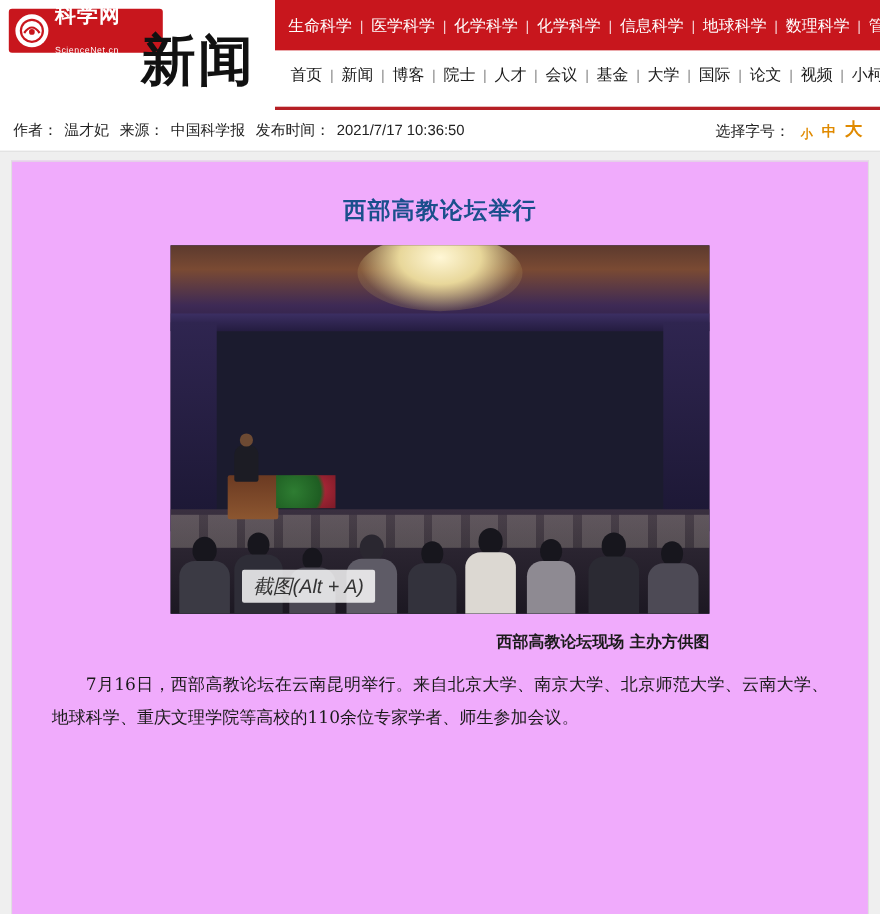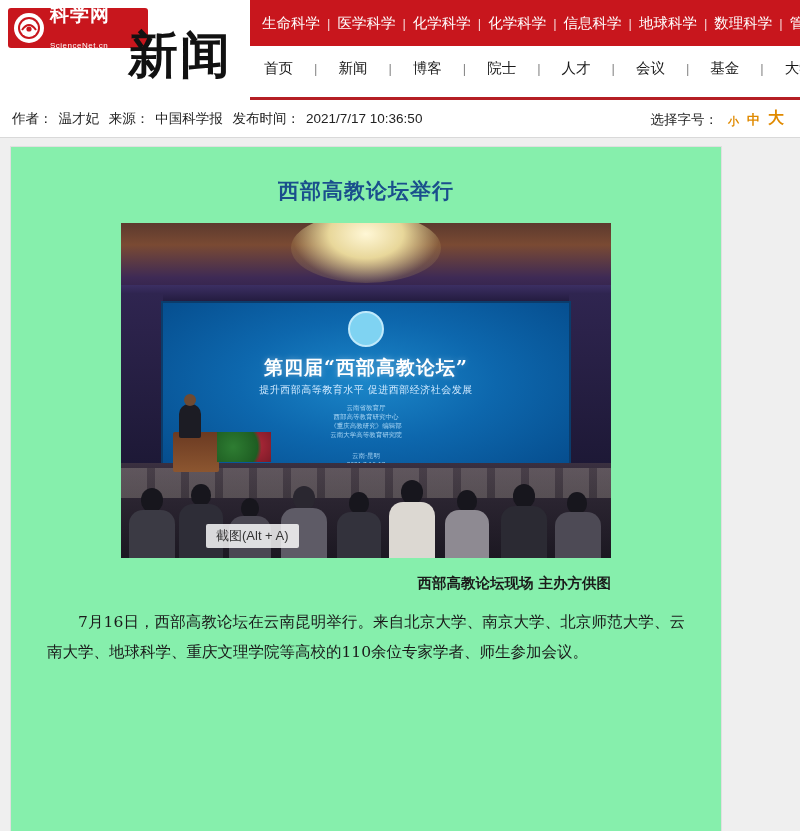--- a/index.html
+++ b/index.html
@@ -96,21 +96,20 @@
   }
   .nav-bottom {
     position: absolute;
     left: 250px; top: 46px;
     width: 550px; height: 44px;
     background: #ffffff;
     display: flex;
     align-items: center;
     padding-left: 14px;
     overflow: hidden;
-    gap: 14px;
   }
   .nav-bottom a {
     color: #1a1a1a;
     font-size: 14.5px;
     text-decoration: none;
     white-space: nowrap;
   }
   .nav-bottom .sep {
     color: #888;
     font-size: 13px;
@@ -154,23 +153,23 @@
   .page-frame {
     width: 800px;
     height: 693px;
     background: #efefef;
     padding: 0;
     position: relative;
   }
   .article {
     position: absolute;
     left: 10px; top: 8px;
-    width: 712px;
+    width: 780px;
     height: 685px;
-    background: #86efac;
+    background: #f0abfc;
     border: 1px solid #e0e0e0;
     border-bottom: none;
     padding: 18px 36px 0 36px;
     overflow: hidden;
   }
   .title {
     text-align: center;
     font-family: "DejaVu Serif", serif;
     font-size: 21px;
     font-weight: bold;
@@ -285,26 +284,27 @@
     position: absolute;
     border-radius: 14px 14px 0 0;
   }
   .ph-chairs {
     position: absolute; left: 0; bottom: 60px; width: 100%; height: 30px;
     background: repeating-linear-gradient(90deg, rgba(200,190,175,.55) 0 26px, rgba(150,140,125,.35) 26px 34px);
     opacity: .5;
   }
   .capture-badge {
     position: absolute;
-    left: 85px; bottom: 10px;
+    left: 65px; bottom: 10px;
     background: rgba(255,255,255,0.82);
     color: #333;
-    font-size: 13px;
+    font-size: 18px;
     padding: 3px 10px;
     border-radius: 2px;
+    font-style: italic;
   }
   .caption {
     text-align: right;
     font-size: 14.5px;
     color: #1a1a1a;
     font-family: "DejaVu Serif", serif;
     font-weight: bold;
     margin: 16px 0 14px 0;
   }
   .body-p {
@@ -405,31 +405,20 @@
     <div class="title">西部高教论坛举行</div>
 
     <div class="photo-wrap">
       <div class="photo">
         <div class="ph-ceiling"></div>
         <div class="ph-chandelier"></div>
         <div class="ph-cornice"></div>
         <div class="ph-sidewall-l"></div>
         <div class="ph-sidewall-r"></div>
 
-        <div class="ph-screen">
-          <div class="ph-screen-logo"></div>
-          <div class="ph-screen-title">第四届“西部高教论坛”</div>
-          <div class="ph-screen-sub">提升西部高等教育水平 促进西部经济社会发展</div>
-          <div class="ph-screen-org" style="white-space:pre-line;">云南省教育厅
-西部高等教育研究中心
-《重庆高教研究》编辑部
-云南大学高等教育研究院</div>
-          <div class="ph-screen-date" style="white-space:pre-line;">云南·昆明
-2021.7.16-17</div>
-        </div>
 
         <div class="ph-floor"></div>
         <div class="ph-chairs"></div>
         <div class="ph-podium"></div>
         <div class="ph-speaker"></div>
         <div class="ph-flowers"></div>
 
         <div class="ph-audience">
           <div class="head" style="left:20px;bottom:46px;width:22px;height:24px;"></div>
           <div class="shirt" style="left:8px;bottom:0;width:46px;height:48px;background:#3b3a44;"></div>

